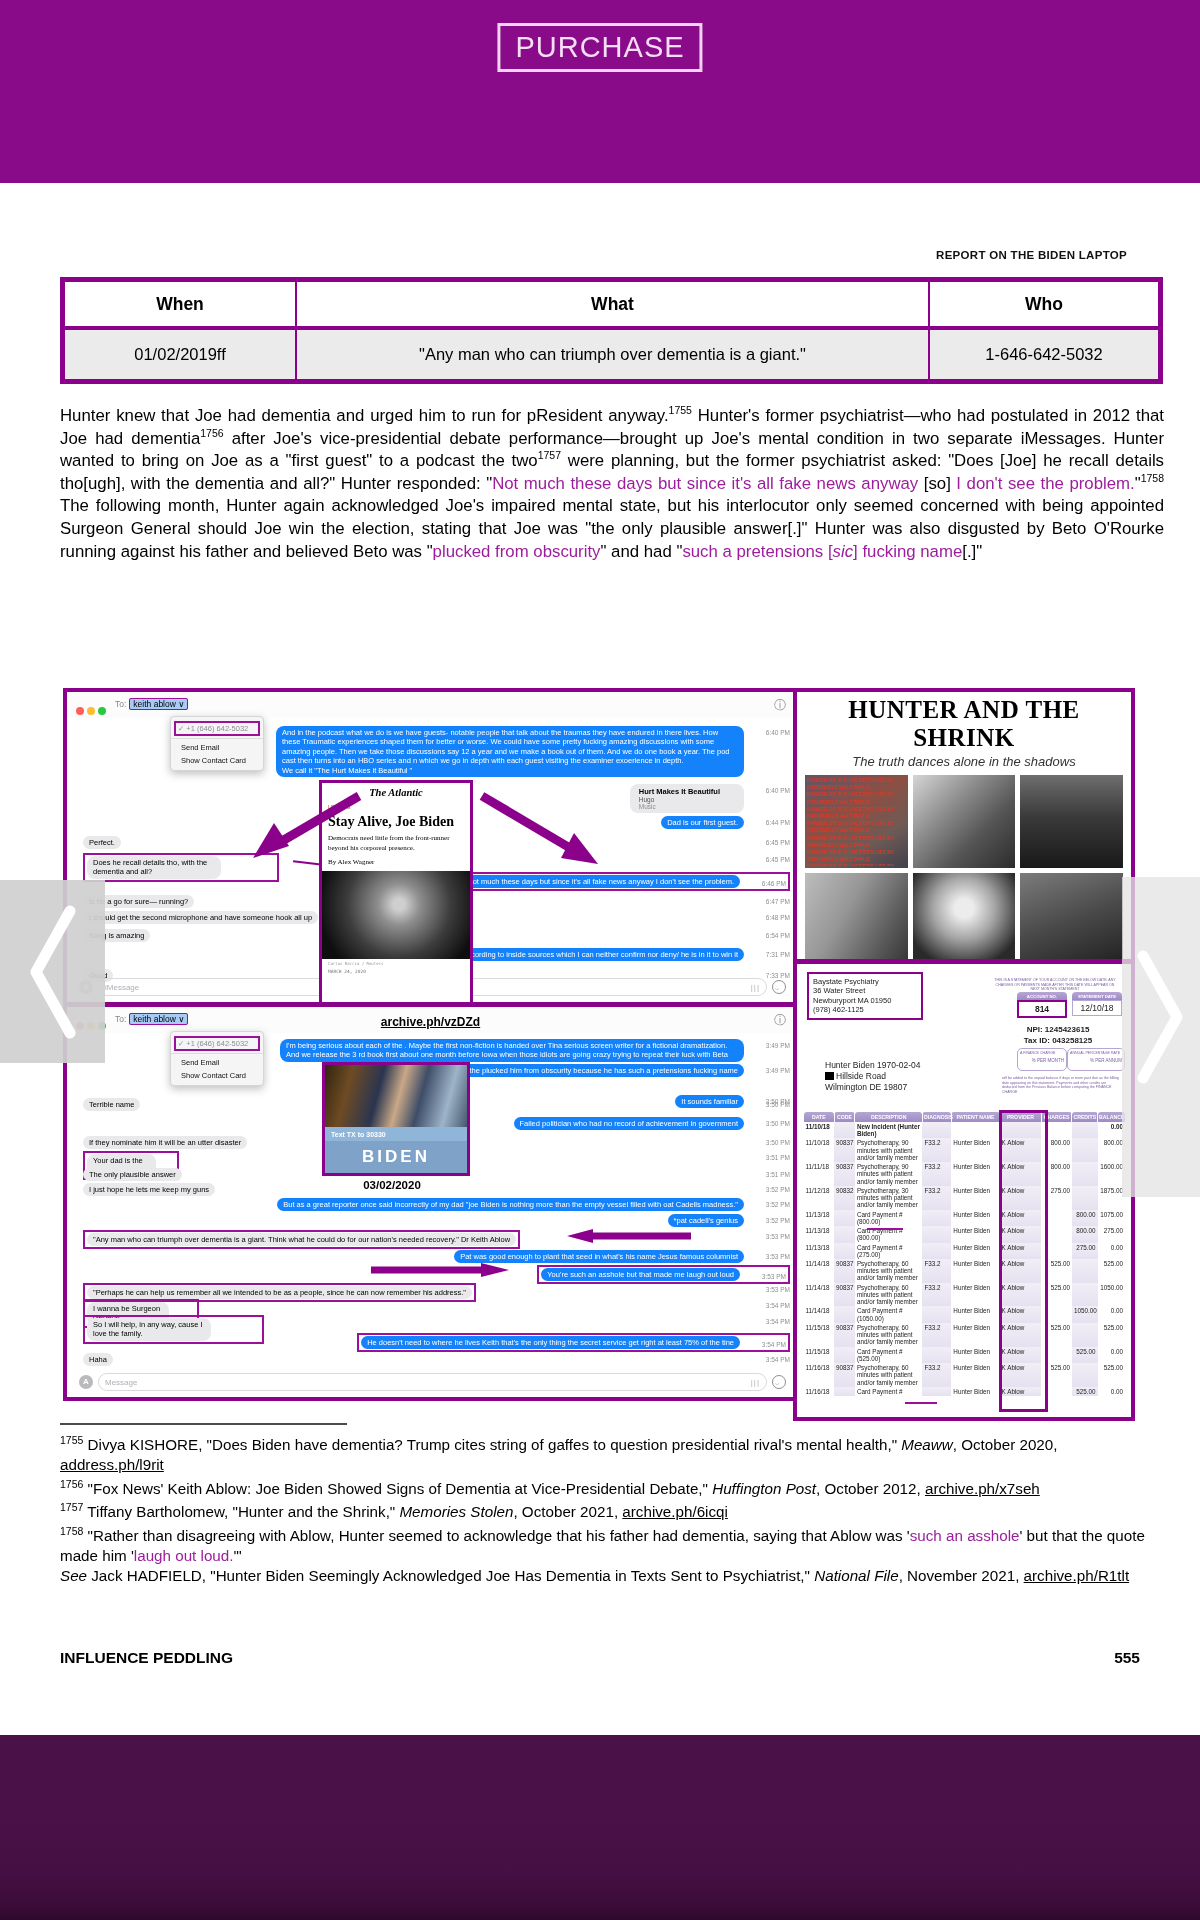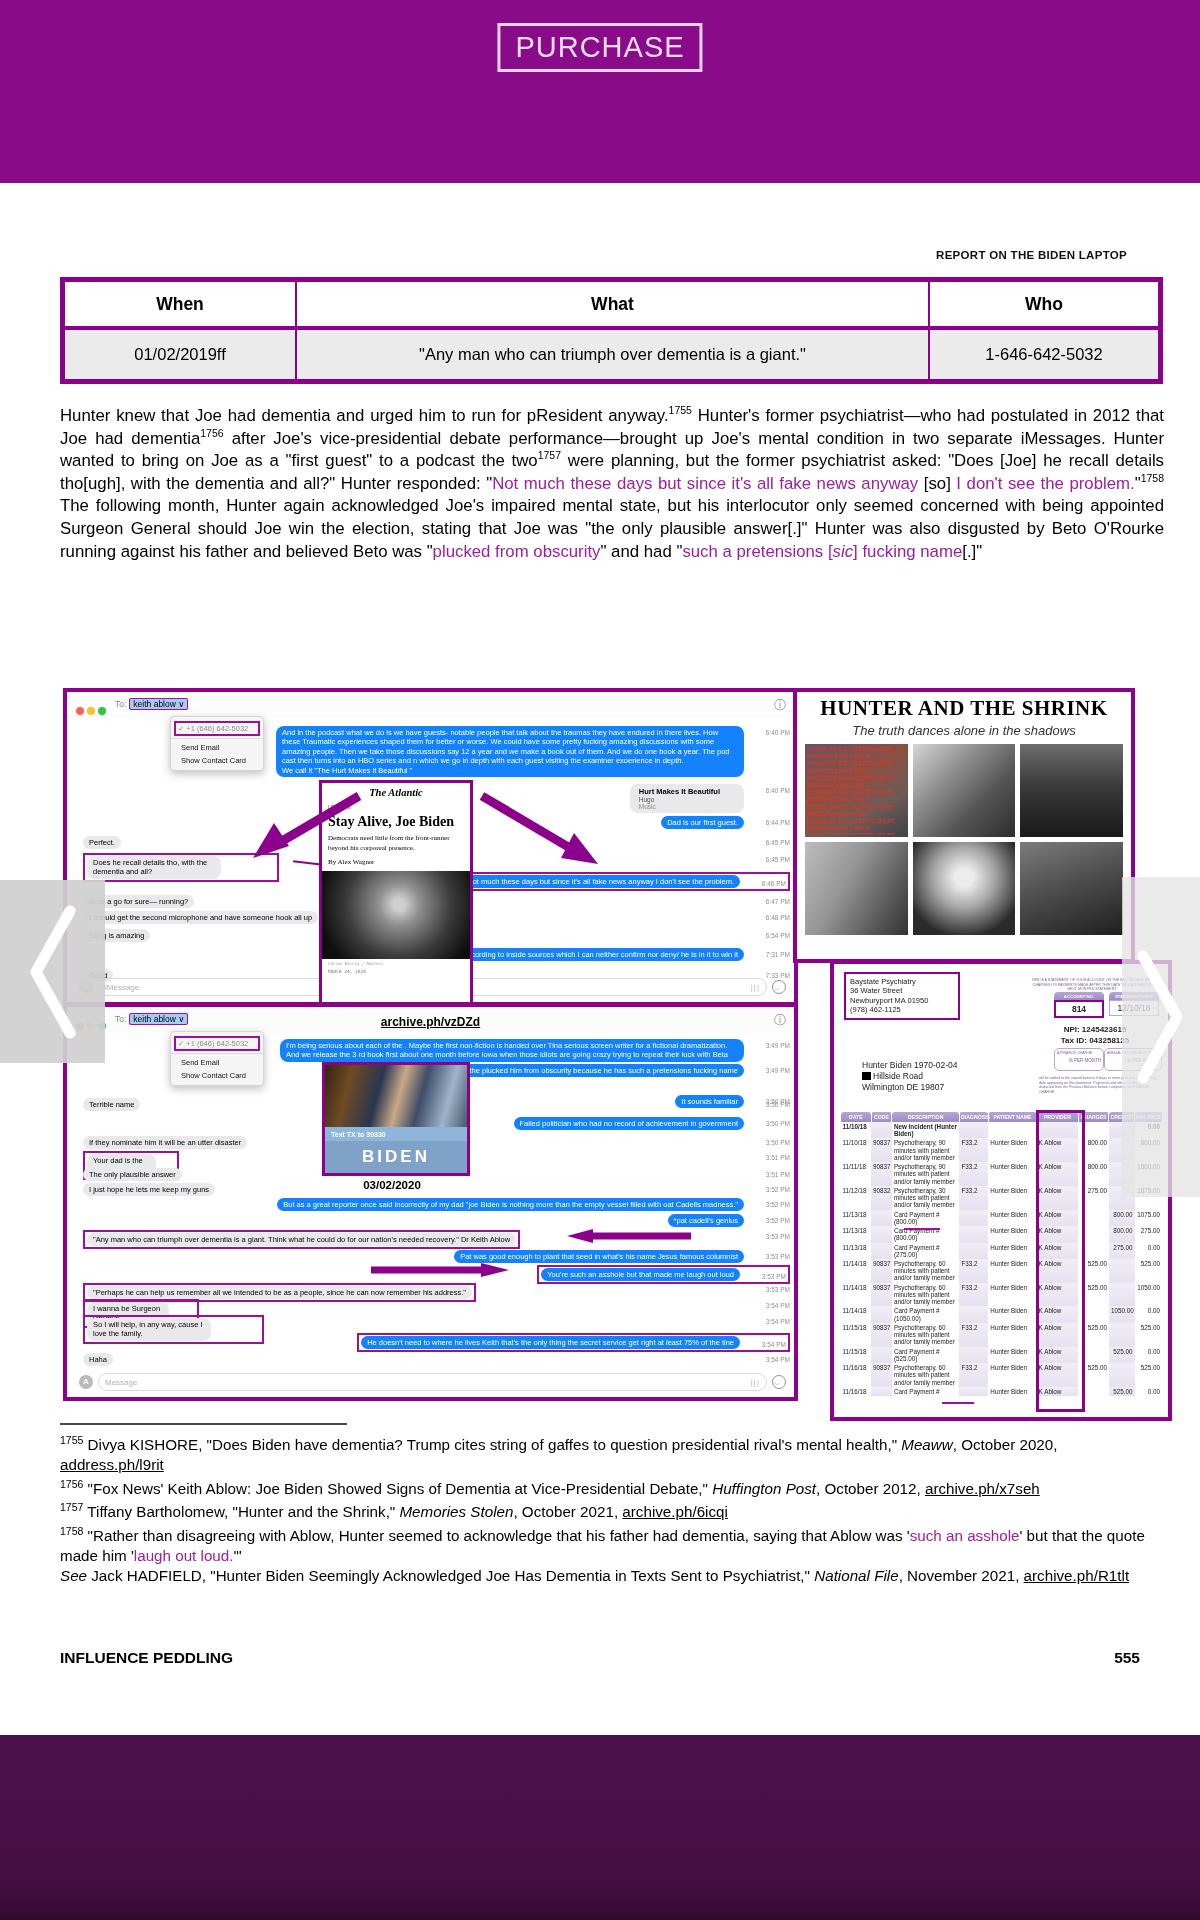--- a/index.html
+++ b/index.html
@@ -92,35 +92,35 @@
   .bb-strip{height:14px;background:#8fb6d9;color:#fff;font-size:7px;font-weight:bold;display:flex;align-items:center;padding-left:6px;}
   .bb-logo{height:32px;background:#7fa3c8;color:#fff;font-size:17px;font-weight:bold;letter-spacing:3px;
     display:flex;align-items:center;justify-content:center;}
 
   
   .pl-line{position:absolute;height:2px;background:#8b018b;z-index:4;}
 
   
   .shrink{position:absolute;left:790px;top:505px;width:334px;height:267px;background:#fff;border:4px solid #8b018b;
     overflow:hidden;text-align:center;}
-  .shr-t{font-family:"Liberation Serif",serif;font-weight:bold;font-size:21px;letter-spacing:.5px;margin-top:4px;}
+  .shr-t{font-family:"Liberation Serif",serif;font-weight:bold;font-size:25px;letter-spacing:.5px;margin-top:4px;}
   .shr-s{font-style:italic;font-size:13px;color:#333;margin-top:2px;}
   .shr-grid{display:grid;grid-template-columns:repeat(3,1fr);gap:5px;padding:6px 8px;}
   .tile{height:93px;position:relative;overflow:hidden;}
   .tile1{background:linear-gradient(150deg,#5d5668 0%,#8c4f43 40%,#6e5a55 70%,#41414d 100%);}
   .tile2{background:linear-gradient(135deg,#d6d6d6 0%,#8e8e8e 35%,#555 65%,#2c2c2c 100%);}
   .tile3{background:linear-gradient(180deg,#6e6e6e 0%,#3a3a3a 45%,#191919 100%);}
   .tile4{background:linear-gradient(120deg,#bdbdbd 0%,#969696 40%,#5a5a5a 75%,#333 100%);}
   .tile5{background:radial-gradient(circle at 50% 38%,#ececec 12%,#a5a5a5 40%,#2a2a2a 78%);}
   .tile6{background:linear-gradient(160deg,#7c7c7c 0%,#4a4a4a 50%,#1f1f1f 100%);}
   .redtext{position:absolute;inset:2px;color:#d93a2b;font-weight:bold;font-size:4.8px;line-height:1.5;
     text-align:left;overflow:hidden;white-space:normal;}
 
   
-  .invoice{position:absolute;left:790px;top:777px;width:334px;height:453px;background:#fff;border:4px solid #8b018b;overflow:hidden;font-family:"Liberation Sans",sans-serif;margin-left:37px;}
+  .invoice{position:absolute;left:790px;top:777px;width:334px;height:453px;background:#fff;border:4px solid #8b018b;overflow:hidden;font-family:"Liberation Sans",sans-serif;}
   .clinic-box{position:absolute;left:10px;top:8px;width:104px;border:2.5px solid #8b018b;padding:3px 4px;font-size:7.5px;line-height:1.25;color:#222;}
   .inv-micro{position:absolute;left:195px;top:14px;width:126px;font-size:3.6px;color:#7a5fa0;line-height:1.3;text-align:center;}
   .acct-tab{position:absolute;width:50px;text-align:center;}
   .acct-lab{background:linear-gradient(#b6a6d3,#9d8bc4);color:#fff;font-size:4.3px;font-weight:bold;border-radius:4px 4px 0 0;padding:1.5px 0;}
   .acct-val{border:1px solid #b6a6d3;font-size:8.5px;padding:2px 0;background:#fff;color:#222;}
   .acct-val.pb{border:2.5px solid #8b018b;font-weight:bold;}
   .inv-npi{position:absolute;left:200px;top:60px;width:122px;text-align:center;font-size:8px;color:#222;line-height:1.4;}
   .fin-box{position:absolute;border:1px solid #b6a6d3;border-radius:5px;font-size:3.6px;color:#7a5fa0;padding:1.5px 2px;height:18px;}
   .fin-pct{font-size:4.5px;text-align:right;margin-top:3px;}
   .inv-tiny{position:absolute;left:205px;top:112px;width:118px;font-size:3.6px;color:#7a5fa0;line-height:1.3;}

